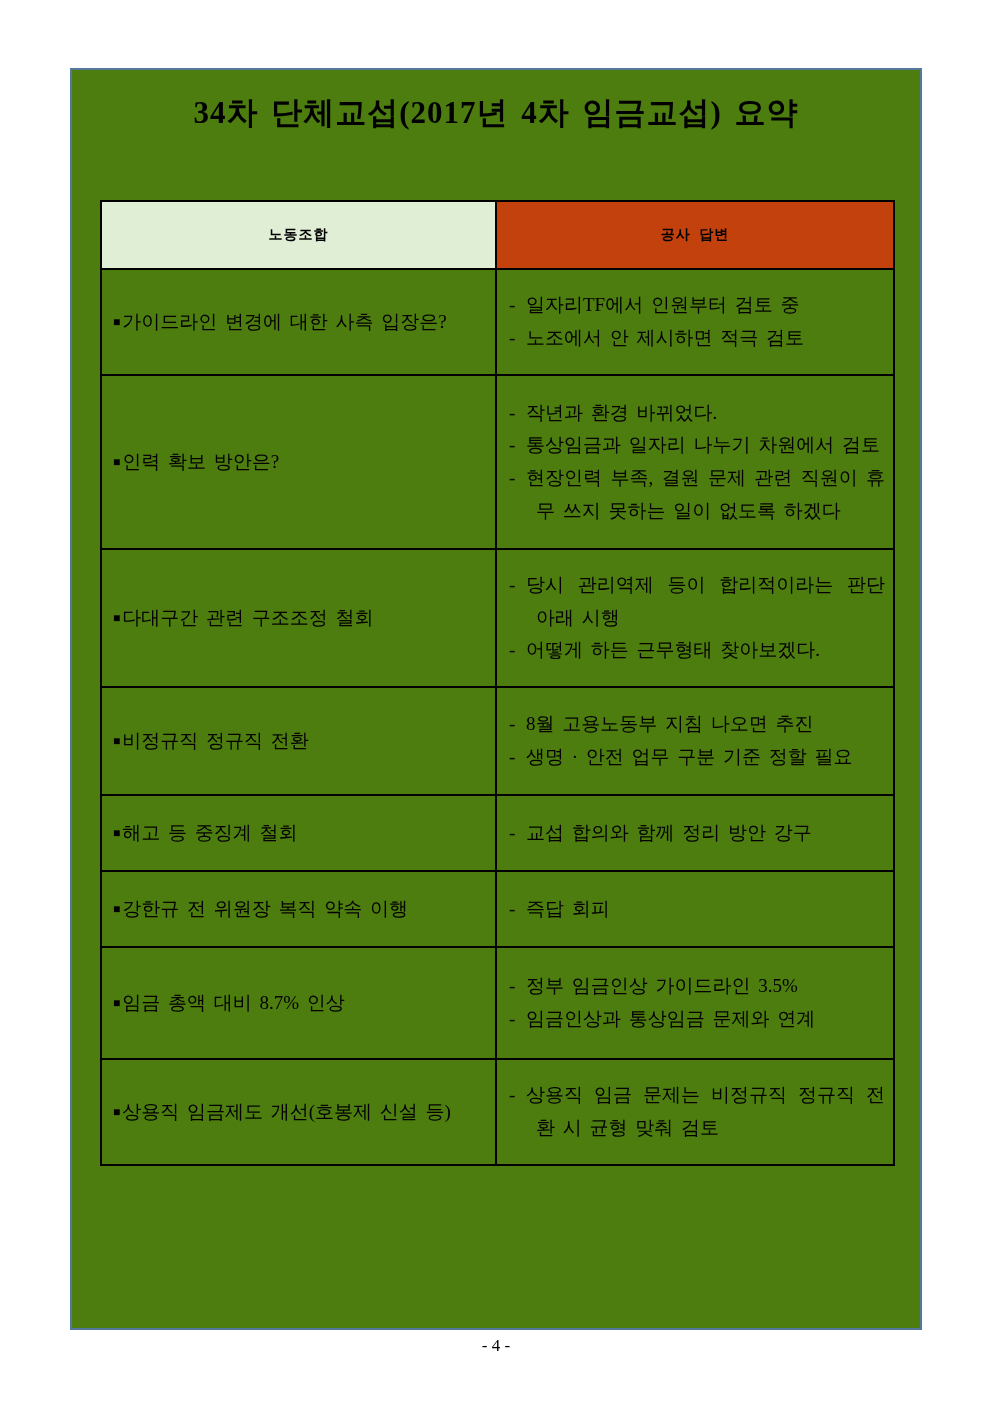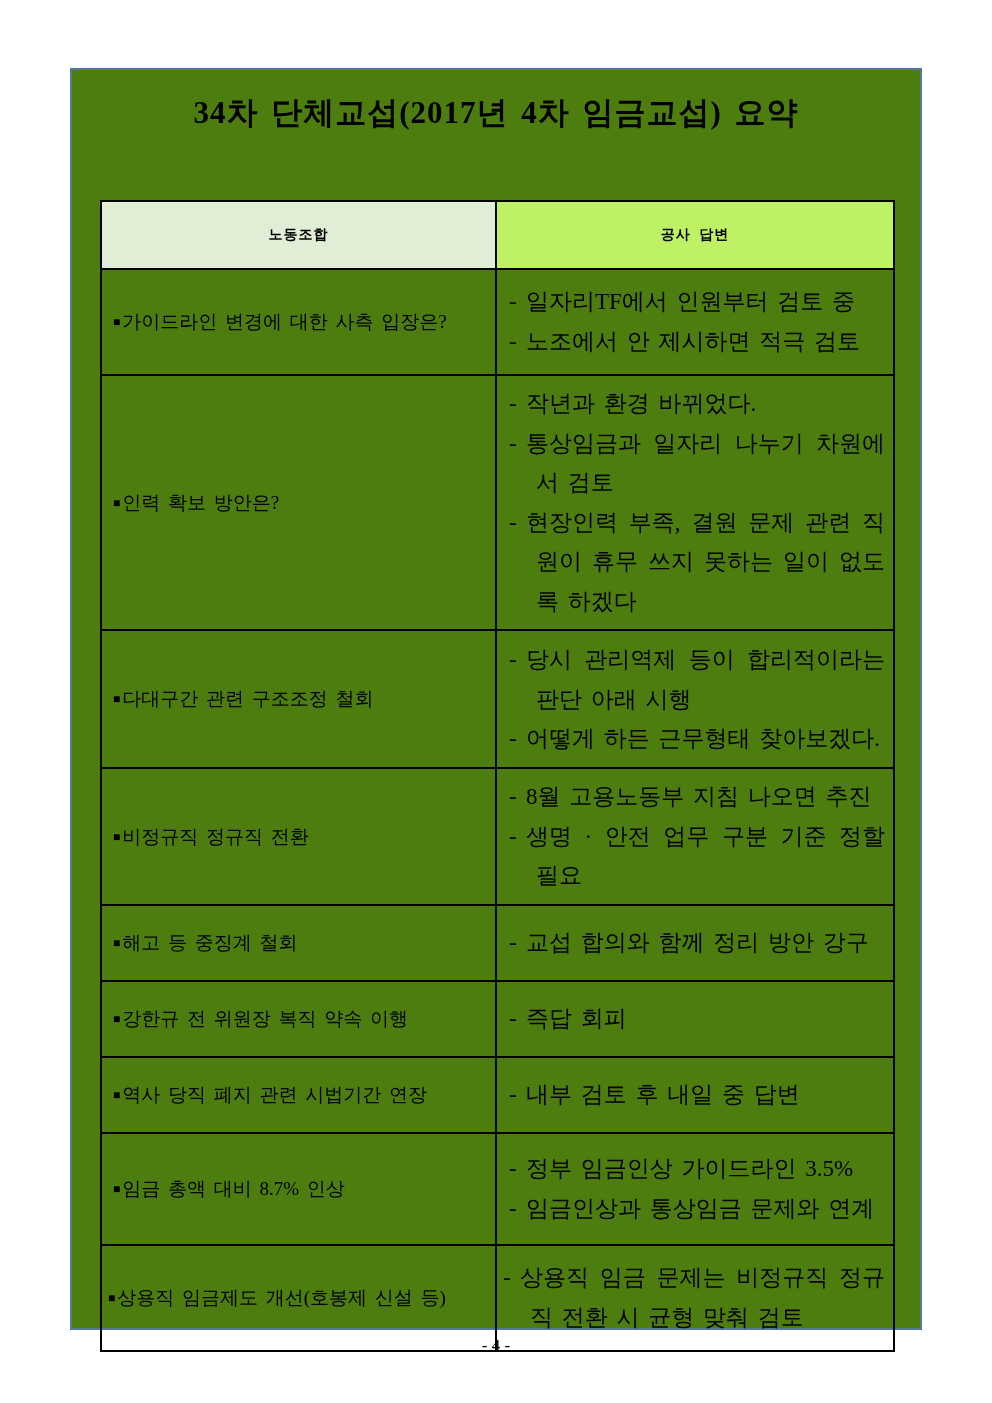--- a/index.html
+++ b/index.html
@@ -53,21 +53,21 @@
   }
   td.cell-union {
     vertical-align: middle;
     padding: 6px 8px 6px 11px;
     font-size: 19px;
     word-spacing: 3px;
   }
   td.cell-reply {
     vertical-align: middle;
     padding: 8px 8px 8px 12px;
-    font-size: 23px;
+    font-size: 19px;
     word-spacing: 3px;
   }
   .union-line .sq {
     font-size: 12px;
     margin-right: 2px;
     vertical-align: 2px;
   }
   .reply {
     padding-left: 27px;
     text-indent: -27px;
@@ -90,38 +90,38 @@
   }
   tr.r1  td { height: 88px; }
   tr.r2  td { height: 156px; }
   tr.r3  td { height: 120px; border-radius: 14px; }
   tr.r4  td { height: 90px; }
   tr.r5  td { height: 58px; }
   tr.r6  td { height: 58px; border-radius: 27px; }
   tr.r7  td { height: 58px; }
   tr.r8  td { height: 56px; }
   tr.r9  td { height: 94px; }
-  tr.r10 td { height: 88px; padding-left: 6px; }
+  tr.r10 td { height: 88px; }
 </style>
 </head>
 <body>
 
 <div class="sheet-border">
   <div class="doc-title">34차 단체교섭(2017년 4차 임금교섭) 요약</div>
 </div>
 
 <table class="doc-table">
   <colgroup>
       <col class="c-union">
       <col class="c-company">
     </colgroup>
   <tbody>
       <tr>
     <th class="hdr" style="background:#e1eed6">노동조합</th>
-    <th class="hdr" style="background:#bef264">공사 답변</th>
+    <th class="hdr" style="background:#c2410c">공사 답변</th>
   </tr>
 
   <tr class="r1">
     <td class="cell-union">
       <div class="union-line"><span class="sq">■</span><span>가이드라인 변경에 대한 사측 입장은?</span></div>
     </td>
     <td class="cell-reply">
       <div class="reply"><span class="dash">-</span><span>일자리TF에서 인원부터 검토 중</span></div>
       <div class="reply"><span class="dash">-</span><span>노조에서 안 제시하면 적극 검토</span></div>
     </td>
@@ -169,28 +169,20 @@
 
   <tr class="r6">
     <td class="cell-union">
       <div class="union-line"><span class="sq">■</span><span>강한규 전 위원장 복직 약속 이행</span></div>
     </td>
     <td class="cell-reply">
       <div class="reply"><span class="dash">-</span><span>즉답 회피</span></div>
     </td>
   </tr>
 
-  <tr class="r7">
-    <td class="cell-union">
-      <div class="union-line"><span class="sq">■</span><span>역사 당직 폐지 관련 시법기간 연장</span></div>
-    </td>
-    <td class="cell-reply">
-      <div class="reply"><span class="dash">-</span><span>내부 검토 후 내일 중 답변</span></div>
-    </td>
-  </tr>
 
 
   <tr class="r9">
     <td class="cell-union">
       <div class="union-line"><span class="sq">■</span><span>임금 총액 대비 8.7% 인상</span></div>
     </td>
     <td class="cell-reply">
       <div class="reply"><span class="dash">-</span><span>정부 임금인상 가이드라인 3.5%</span></div>
       <div class="reply"><span class="dash">-</span><span>임금인상과 통상임금 문제와 연계</span></div>
     </td>

